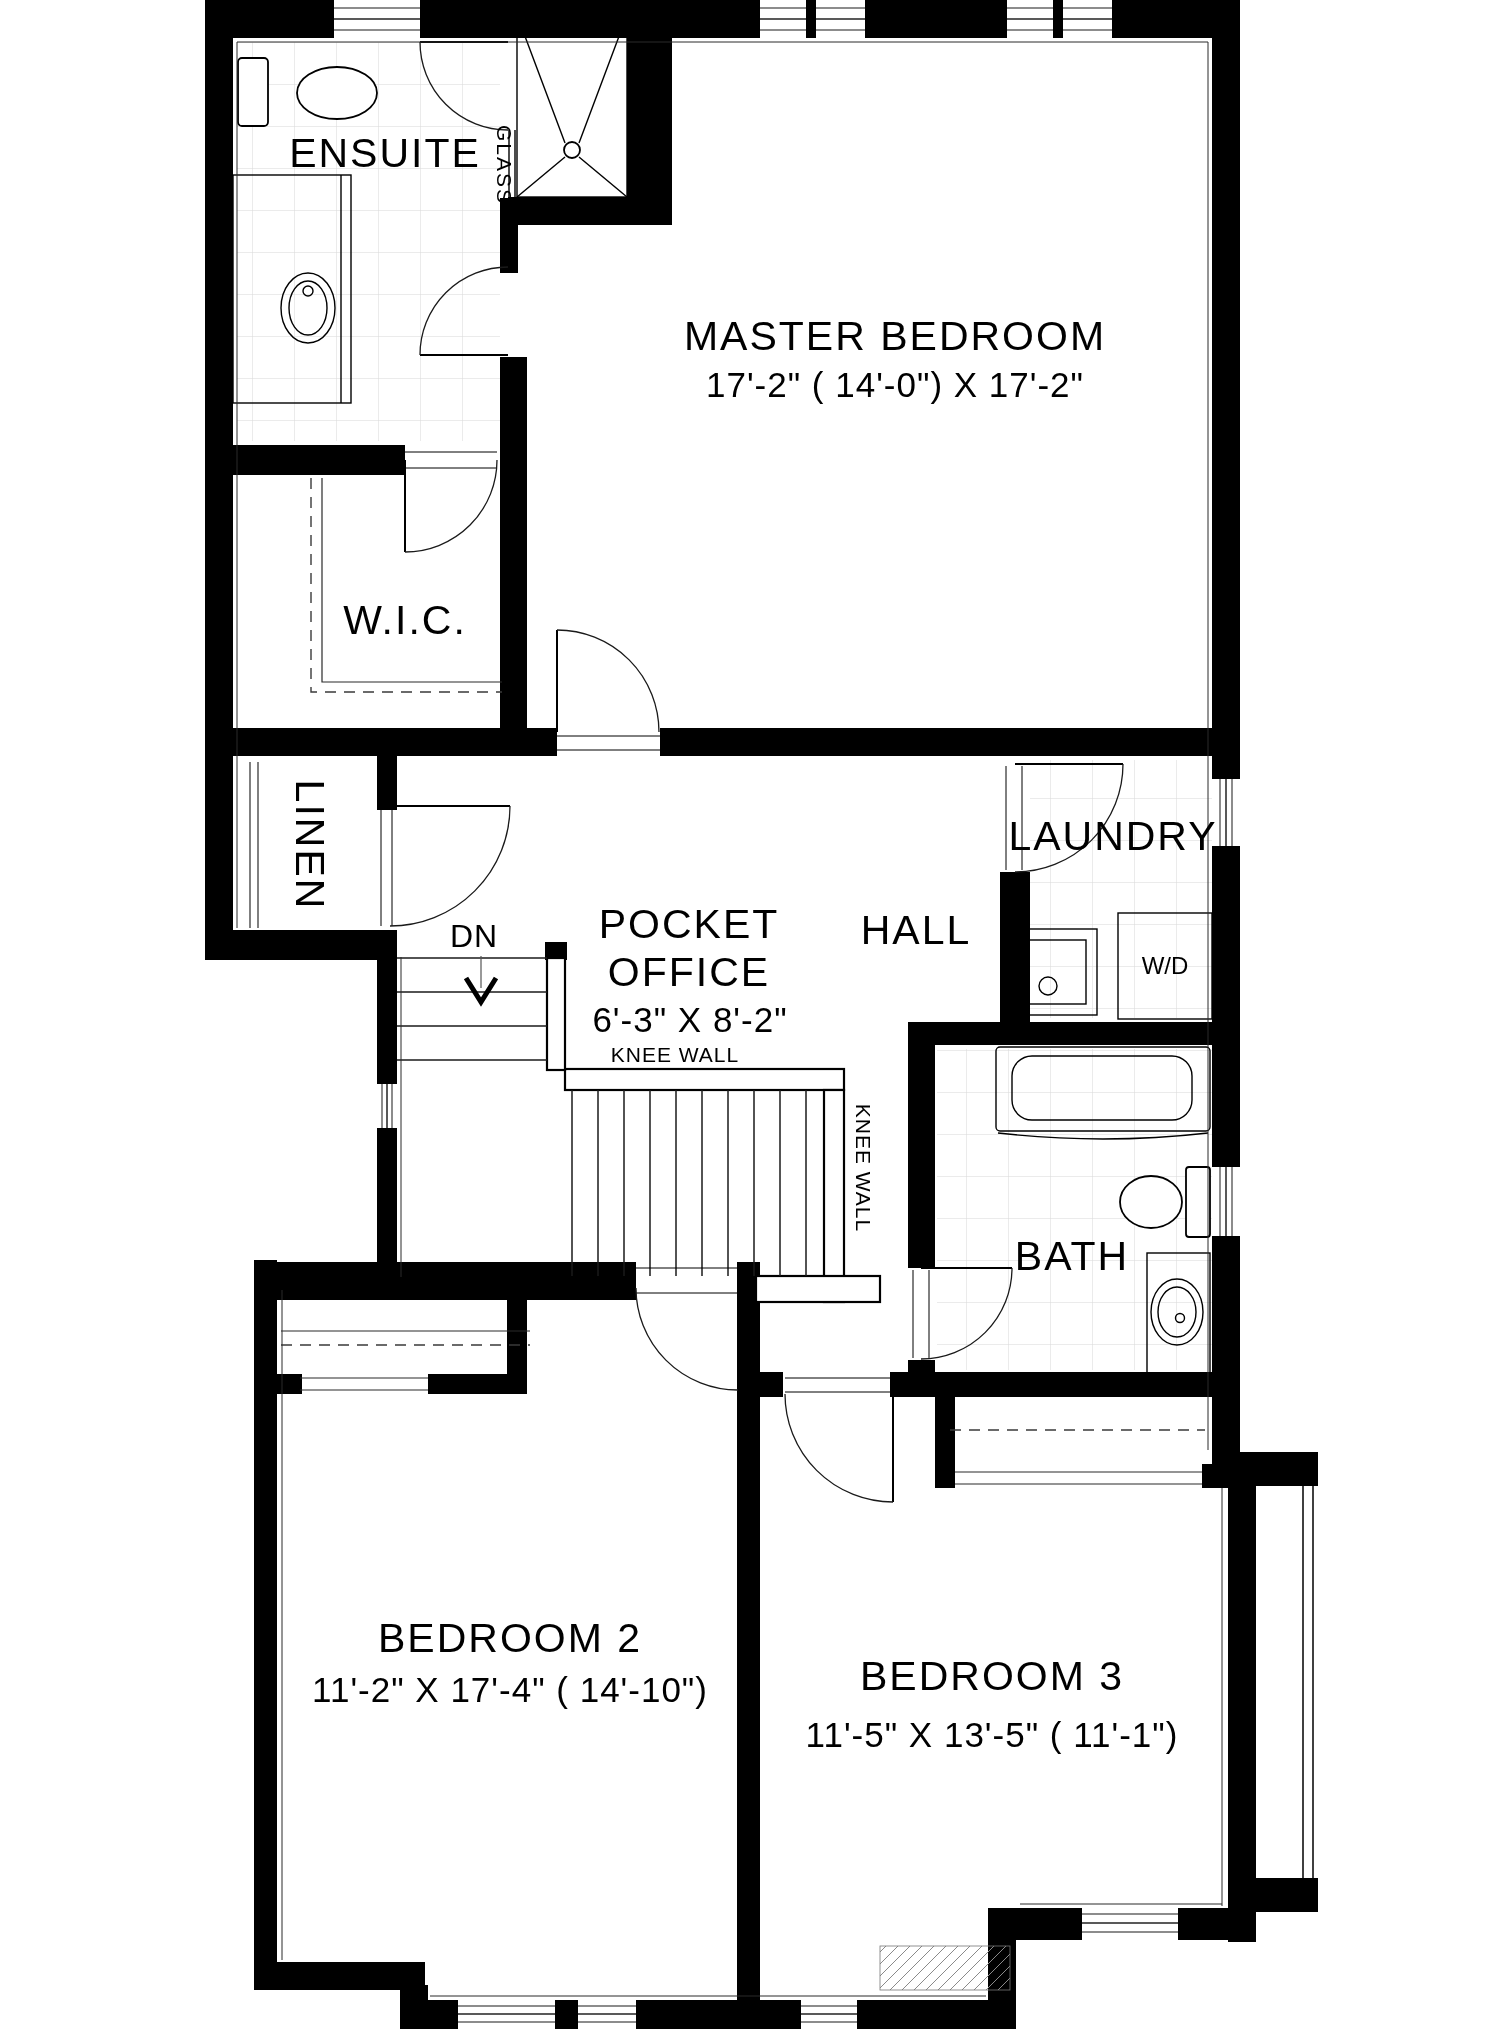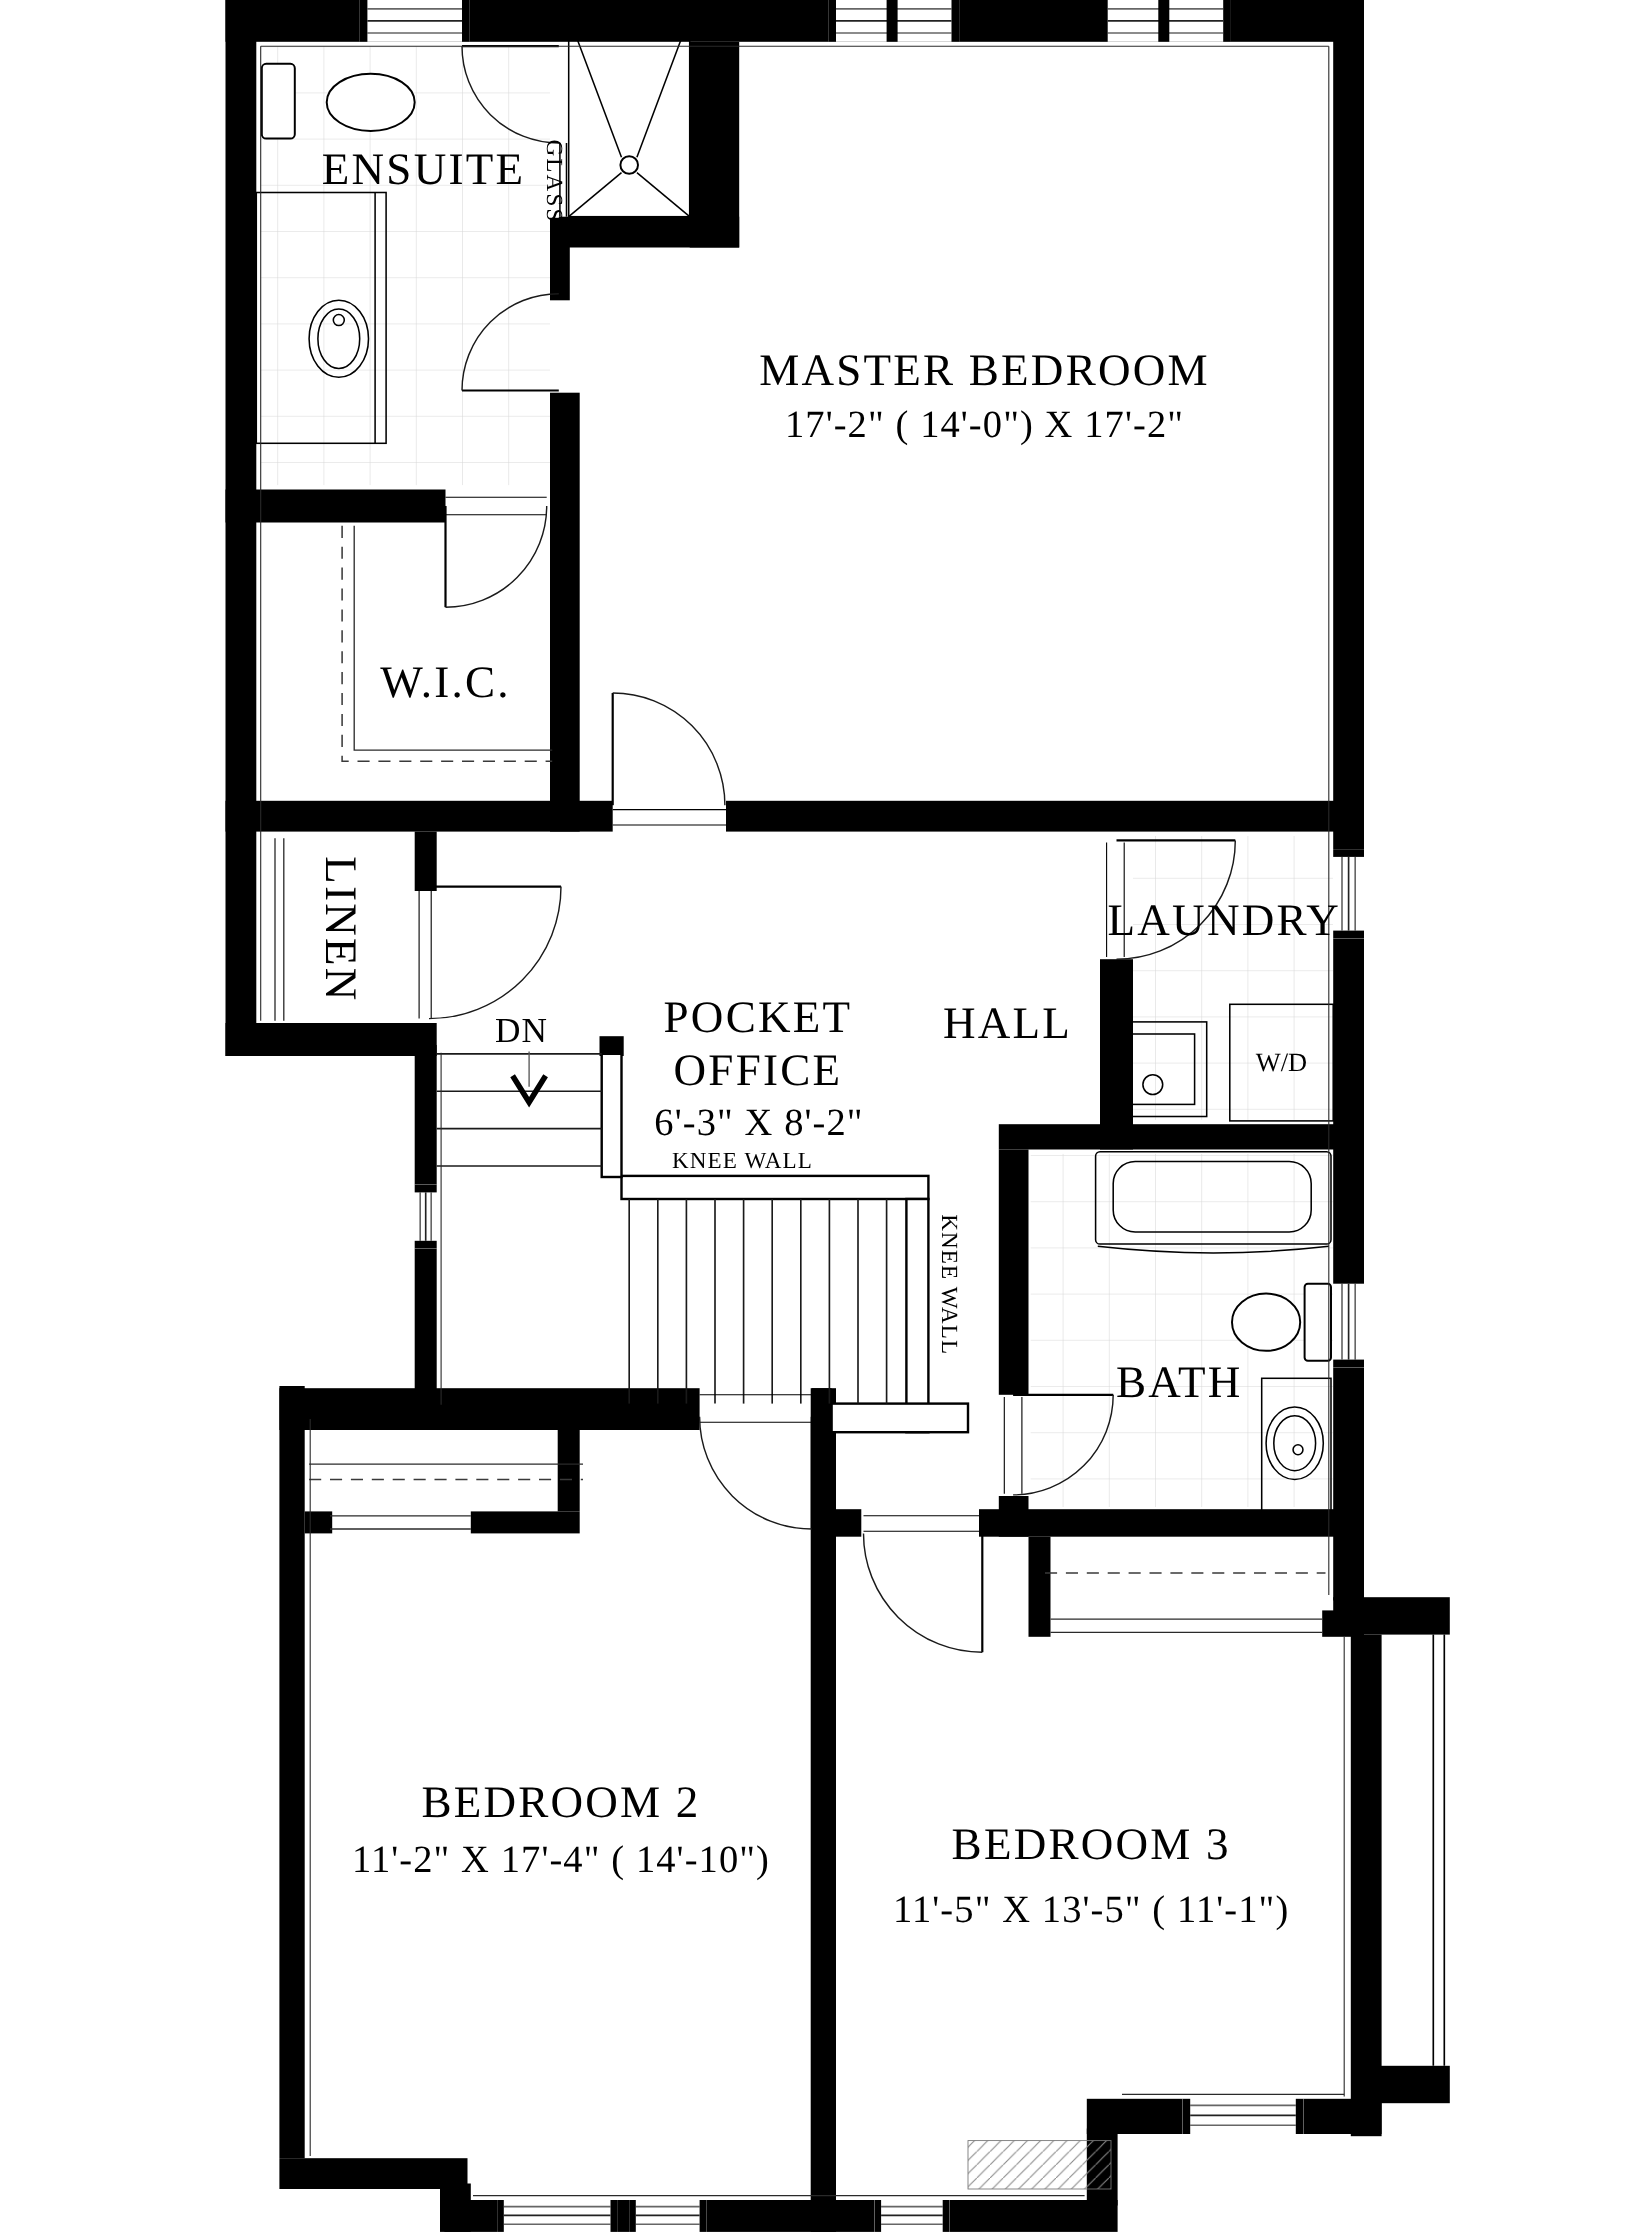--- a/index.html
+++ b/index.html
@@ -1,16 +1,16 @@
 <!DOCTYPE html>
 <html><head>
 <meta charset="utf-8">
 <style>
   html,body{margin:0;padding:0;background:#ffffff;}
-  .plan-wrap{width:1500px;height:2029px;background:#fff;position:relative;font-family:Liberation Serif, serif;}
+  .plan-wrap{width:1500px;height:2029px;background:#fff;position:relative;font-family:Liberation Sans, sans-serif;}
   svg{display:block;}
   .w{fill:#000;}
   .kw{fill:#fff;stroke:#000;stroke-width:2.2;}
   .thin{stroke:#2a2a2a;stroke-width:1;fill:none;}
   .arc{stroke:#1a1a1a;stroke-width:1.3;fill:none;}
   .leaf{stroke:#000;stroke-width:2;fill:none;}
   .hdr{stroke:#000;stroke-width:1;fill:none;}
   .fx{fill:#fff;stroke:#000;stroke-width:1.8;}
   .fx2{fill:none;stroke:#000;stroke-width:1.4;}
   .dash{stroke:#3a3a3a;stroke-width:1.4;fill:none;stroke-dasharray:11 8;}

